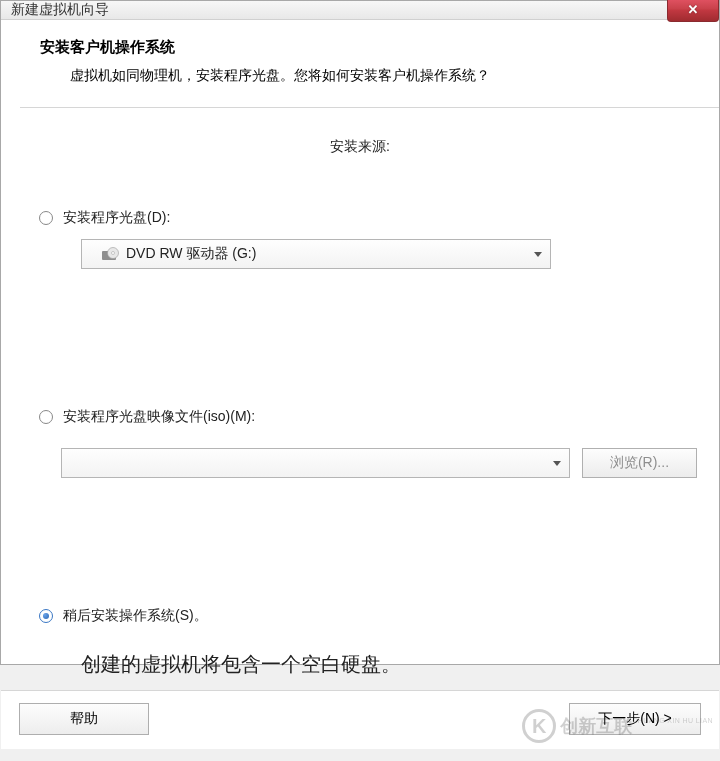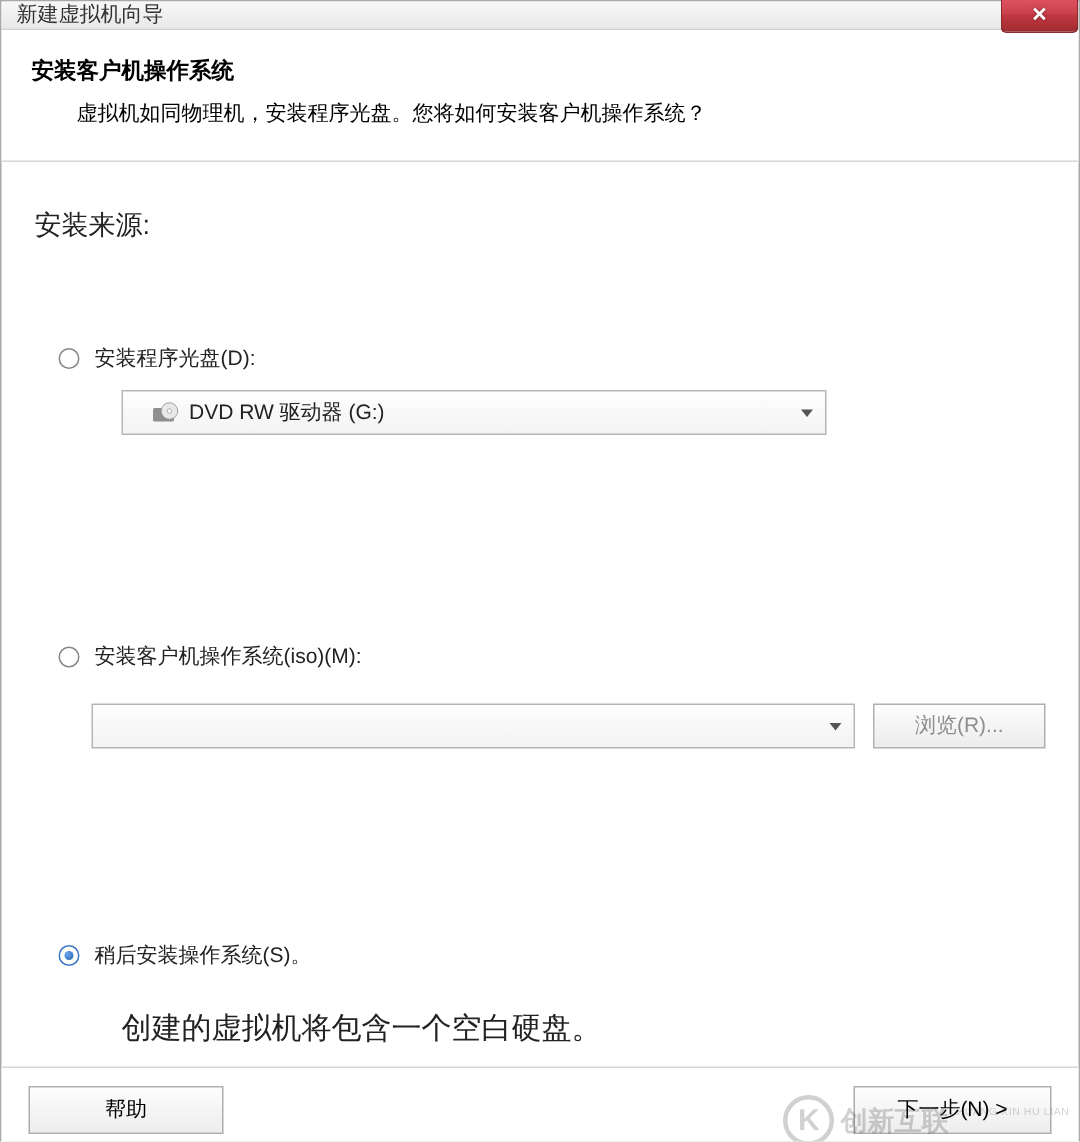--- a/index.html
+++ b/index.html
@@ -10,21 +10,21 @@
     body {
       font-family: "Microsoft YaHei", "SimSun", Tahoma, sans-serif;
       font-size: 13px;
       background: #f0f0f0;
       width: 720px;
       height: 761px;
       overflow: hidden;
     }
     .window {
       width: 720px;
-      height: 761px;
+      height: 665px;
       background: #ffffff;
       border: 1px solid #a8a8a8;
       display: flex;
       flex-direction: column;
     }
     .titlebar {
       height: 32px;
       background: linear-gradient(to bottom, #f7f7f7, #e8e8e8);
       border-bottom: 1px solid #d0d0d0;
       display: flex;
@@ -54,42 +54,44 @@
     .close-x {
       color: #fff;
       font-size: 13px;
       font-weight: bold;
       text-shadow: 0 0 2px rgba(0,0,0,0.4);
     }
     .header-section {
       padding: 18px 30px 22px 20px;
       border-bottom: 1px solid #d6d6d6;
       background: #ffffff;
+      margin-left: 19px;
     }
     .header-title {
       font-size: 15px;
       font-weight: bold;
       margin-bottom: 10px;
       color: #000;
     }
     .header-subtitle {
       font-size: 14px;
       margin-left: 30px;
       color: #000;
     }
     .content {
       flex: 1;
       padding: 30px 22px 12px 22px;
       display: flex;
       flex-direction: column;
       color: #222;
     }
     .section-label {
-      font-size: 18px;
-      margin-bottom: 24px;
+      font-size: 14px;
+      margin-bottom: 9px;
+      text-align: center;
     }
     .option-row {
       display: flex;
       align-items: center;
       margin-left: 16px;
       margin-bottom: 12px;
       margin-top: 44px;
     }
     .radio {
       width: 14px;
@@ -278,21 +280,21 @@
       <span class="combo-text">DVD RW 驱动器 (G:)</span>
       <div class="combo-arrow">
         <div class="arrow-down"></div>
       </div>
     </div>
 
     <div class="gap-large"></div>
 
     <div class="option-row">
       <span class="radio"></span>
-      <span class="option-label">安装客户机操作系统(iso)(M):</span>
+      <span class="option-label">安装程序光盘映像文件(iso)(M):</span>
     </div>
     <div class="gap-med"></div>
     <div class="iso-row">
       <div class="combo" style="flex:1;">
         <span class="combo-text"></span>
         <div class="combo-arrow">
           <div class="arrow-down"></div>
         </div>
       </div>
       <div class="browse-btn">浏览(R)...</div>

